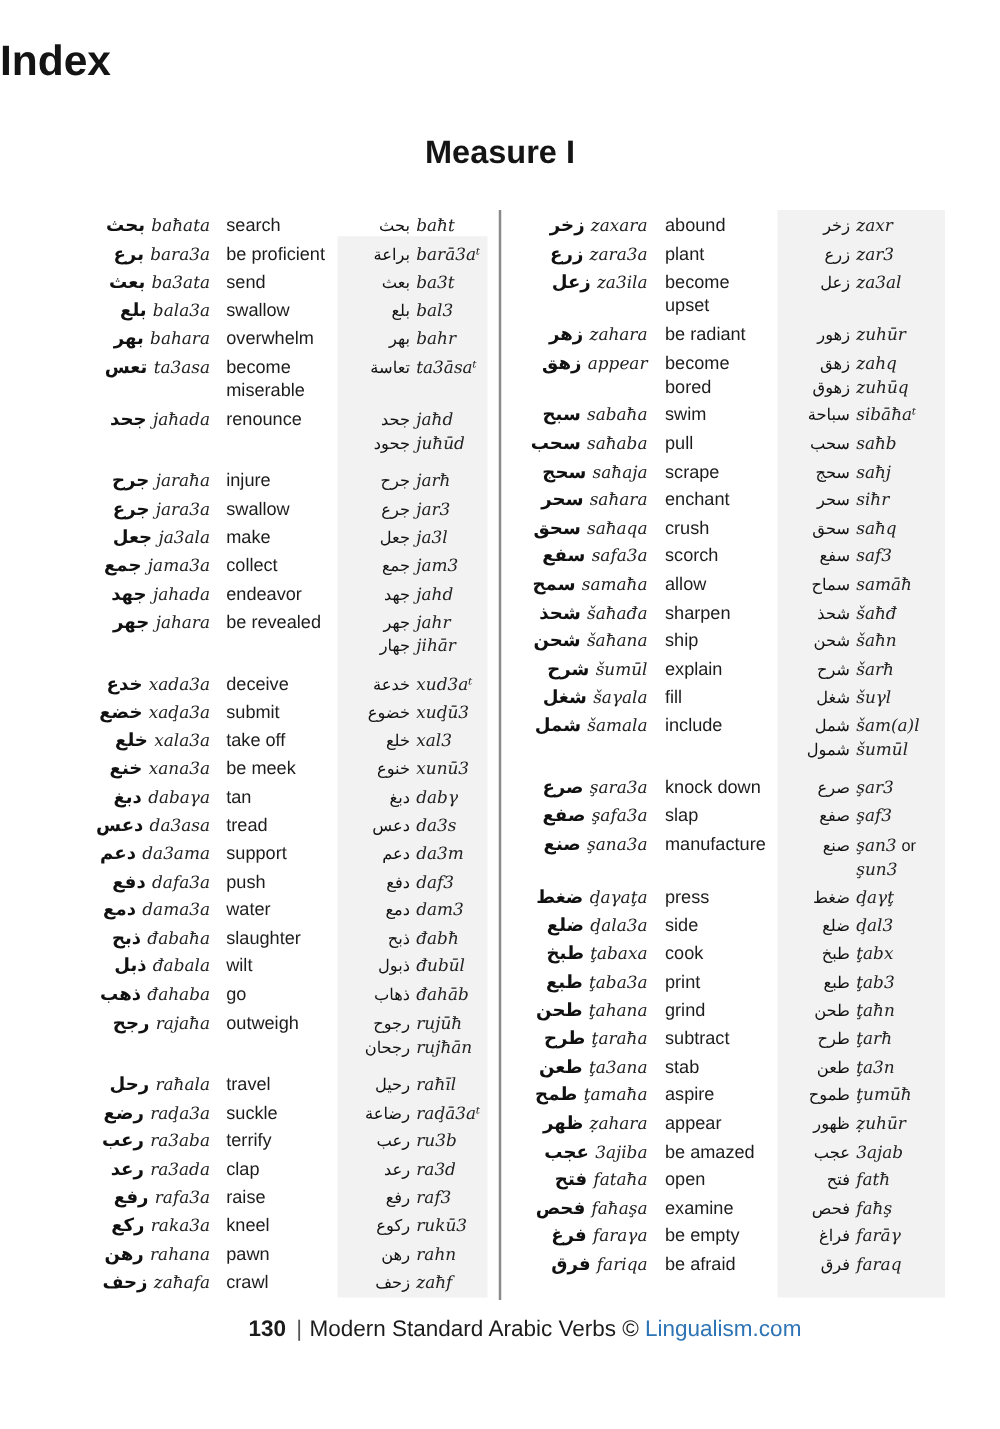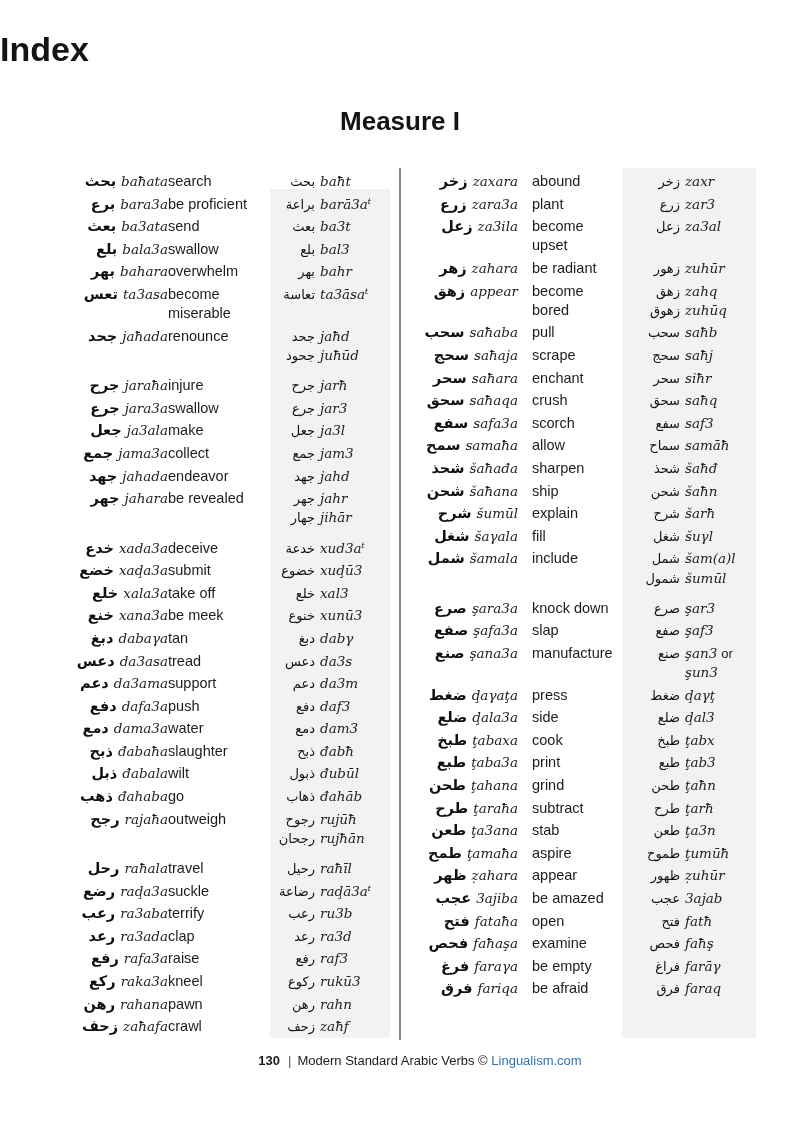--- a/index.html
+++ b/index.html
@@ -46,32 +46,32 @@
   .cell-verb {
     display:flex; justify-content:flex-end; align-items:baseline; gap:5px;
     line-height:19px; white-space:nowrap;
   }
   .vtable.left  .cell-verb { width:112px; }
   .vtable.right .cell-verb { width:99px; }
   .ar-verb { font-family:"DejaVu Sans", sans-serif; font-weight:bold; font-size:14.5px; color:#111; }
   .tr-verb { font-family:"DejaVu Serif", serif; font-style:italic; font-size:13.5px; color:#222; }
 
   .cell-en { font-size:14.5px; line-height:19.2px; white-space:pre-line; color:#1c1c1c; }
-  .vtable.left  .cell-en { width:86px; }
+  .vtable.left  .cell-en { margin-left:13px; width:86px; }
   .vtable.right .cell-en { margin-left:14px; width:88px; }
 
   .cell-masdar { line-height:19.2px; }
   .vtable.left  .cell-masdar { margin-left:3px;  width:120px; }
   .vtable.right .cell-masdar { margin-left:2px;  width:134px; }
   .m-line { display:flex; align-items:baseline; }
   .m-ar { width:58px; text-align:right; font-family:"DejaVu Sans", sans-serif; font-size:13px; color:#111; }
   .m-tr { margin-left:5px; font-family:"DejaVu Serif", serif; font-style:italic; font-size:13.5px; color:#222; white-space:nowrap; }
   .m-or { font-style:normal; font-family:"Liberation Sans", sans-serif; font-size:13px; margin-left:4px; }
 
-  .footer { text-align:center; margin-top:13px; font-size:13px; color:#1c1c1c;padding-left:40px; }
+  .footer { text-align:center; margin-top:13px; font-size:18px; color:#1c1c1c;padding-left:40px; }
   .footer .pnum { font-weight:bold; }
   .footer .sep  { color:#555; margin:0 6px 0 8px; font-weight:300; }
   .footer .site { color:var(--accent,#2e74b5); text-decoration:none; }
 </style>
 </head>
 <body style="--bar: #7f7f7f; --accent: #2e74b5; --masdar-bg: #f2f2f2;">
 
 <h1 class="title">Index</h1>
 <h2 class="section-title">Measure I</h2>
 
@@ -609,20 +609,33 @@
               <span class="m-tr">zahq</span>
             </div>
             <div class="m-line">
               <span class="m-ar">زهوق</span>
               <span class="m-tr">zuhūq</span>
             </div>
           </div>
         </div>
         <div class="row">
           <div class="cell-verb">
+            <span class="ar-verb">سبح</span>
+            <span class="tr-verb">sabaħa</span>
+          </div>
+          <div class="cell-en">swim</div>
+          <div class="cell-masdar">
+            <div class="m-line">
+              <span class="m-ar">سباحة</span>
+              <span class="m-tr">sibāħaᵗ</span>
+            </div>
+          </div>
+        </div>
+        <div class="row">
+          <div class="cell-verb">
             <span class="ar-verb">سحب</span>
             <span class="tr-verb">saħaba</span>
           </div>
           <div class="cell-en">pull</div>
           <div class="cell-masdar">
             <div class="m-line">
               <span class="m-ar">سحب</span>
               <span class="m-tr">saħb</span>
             </div>
           </div>

